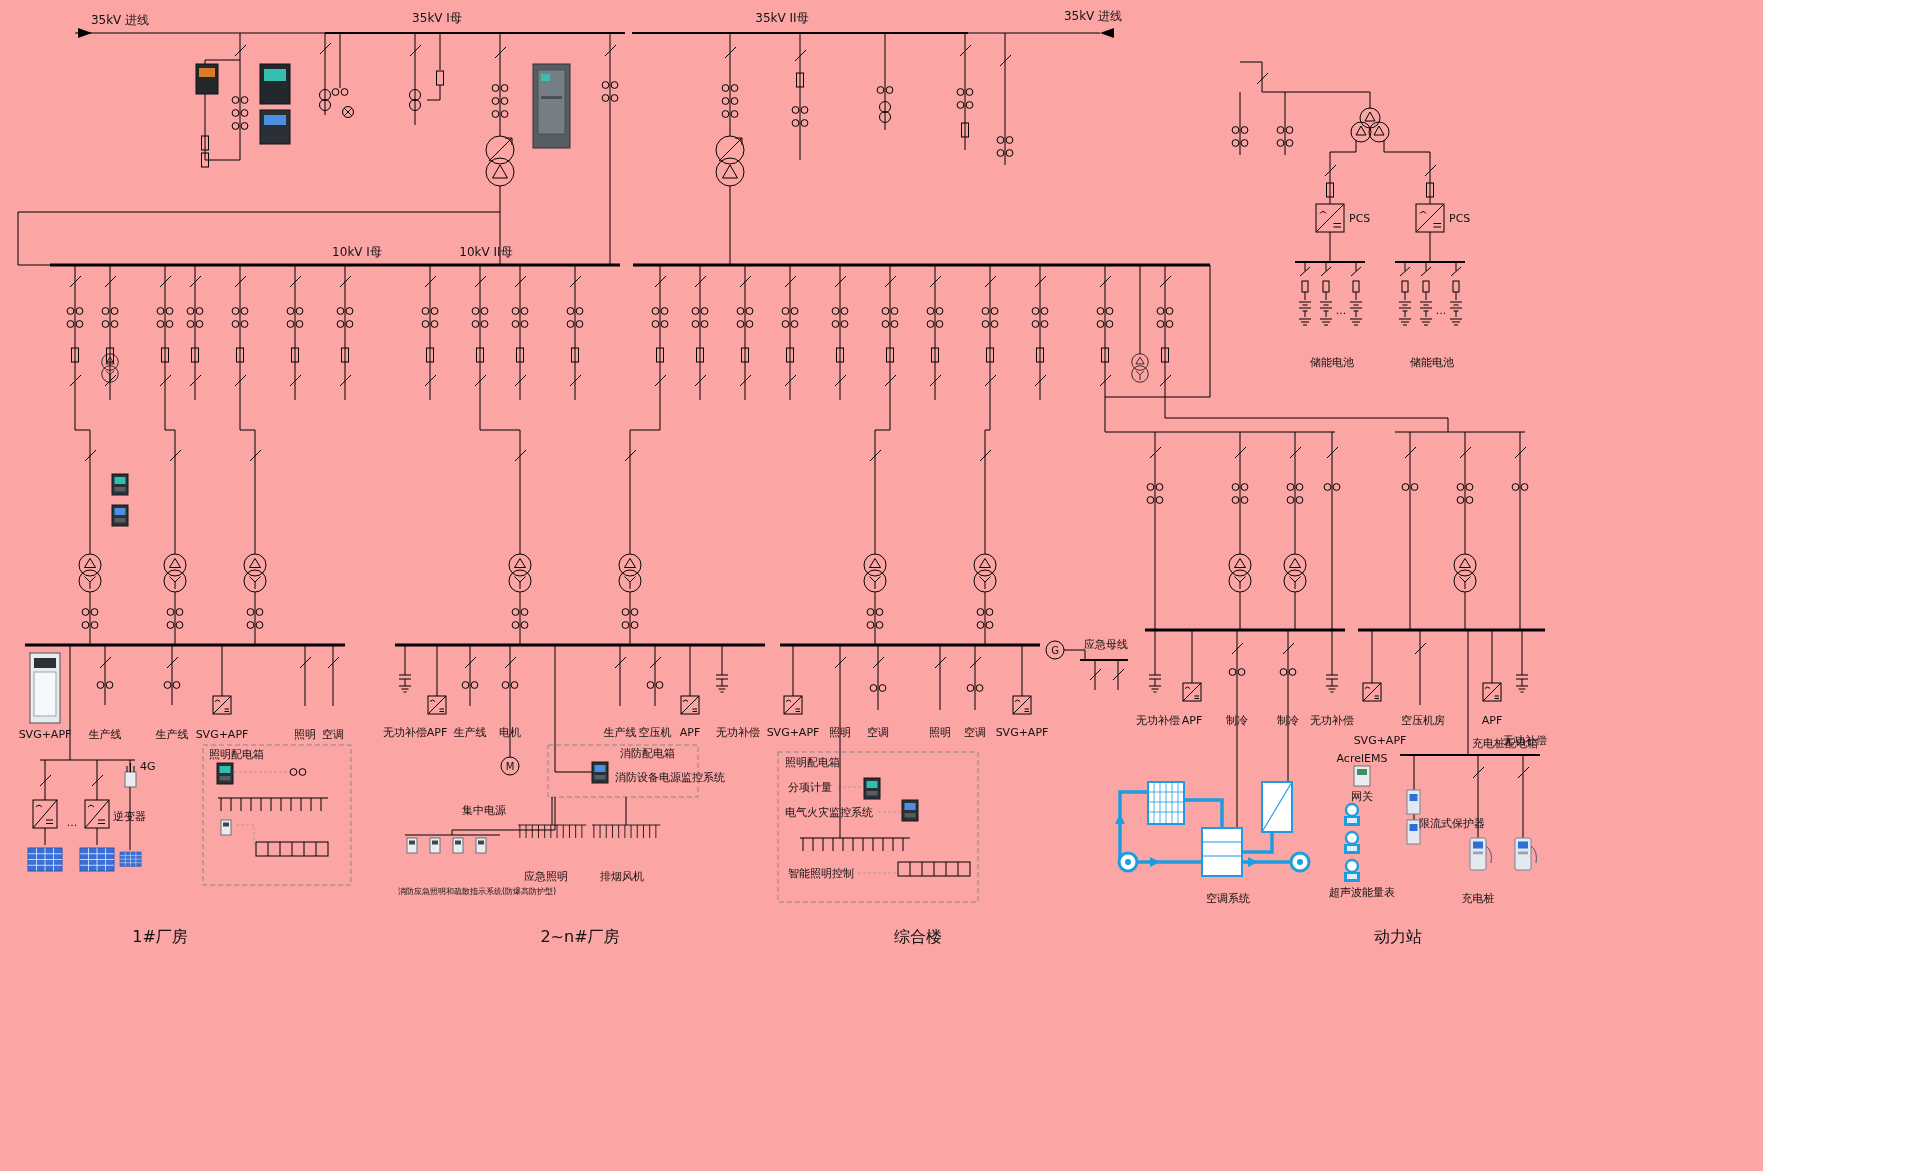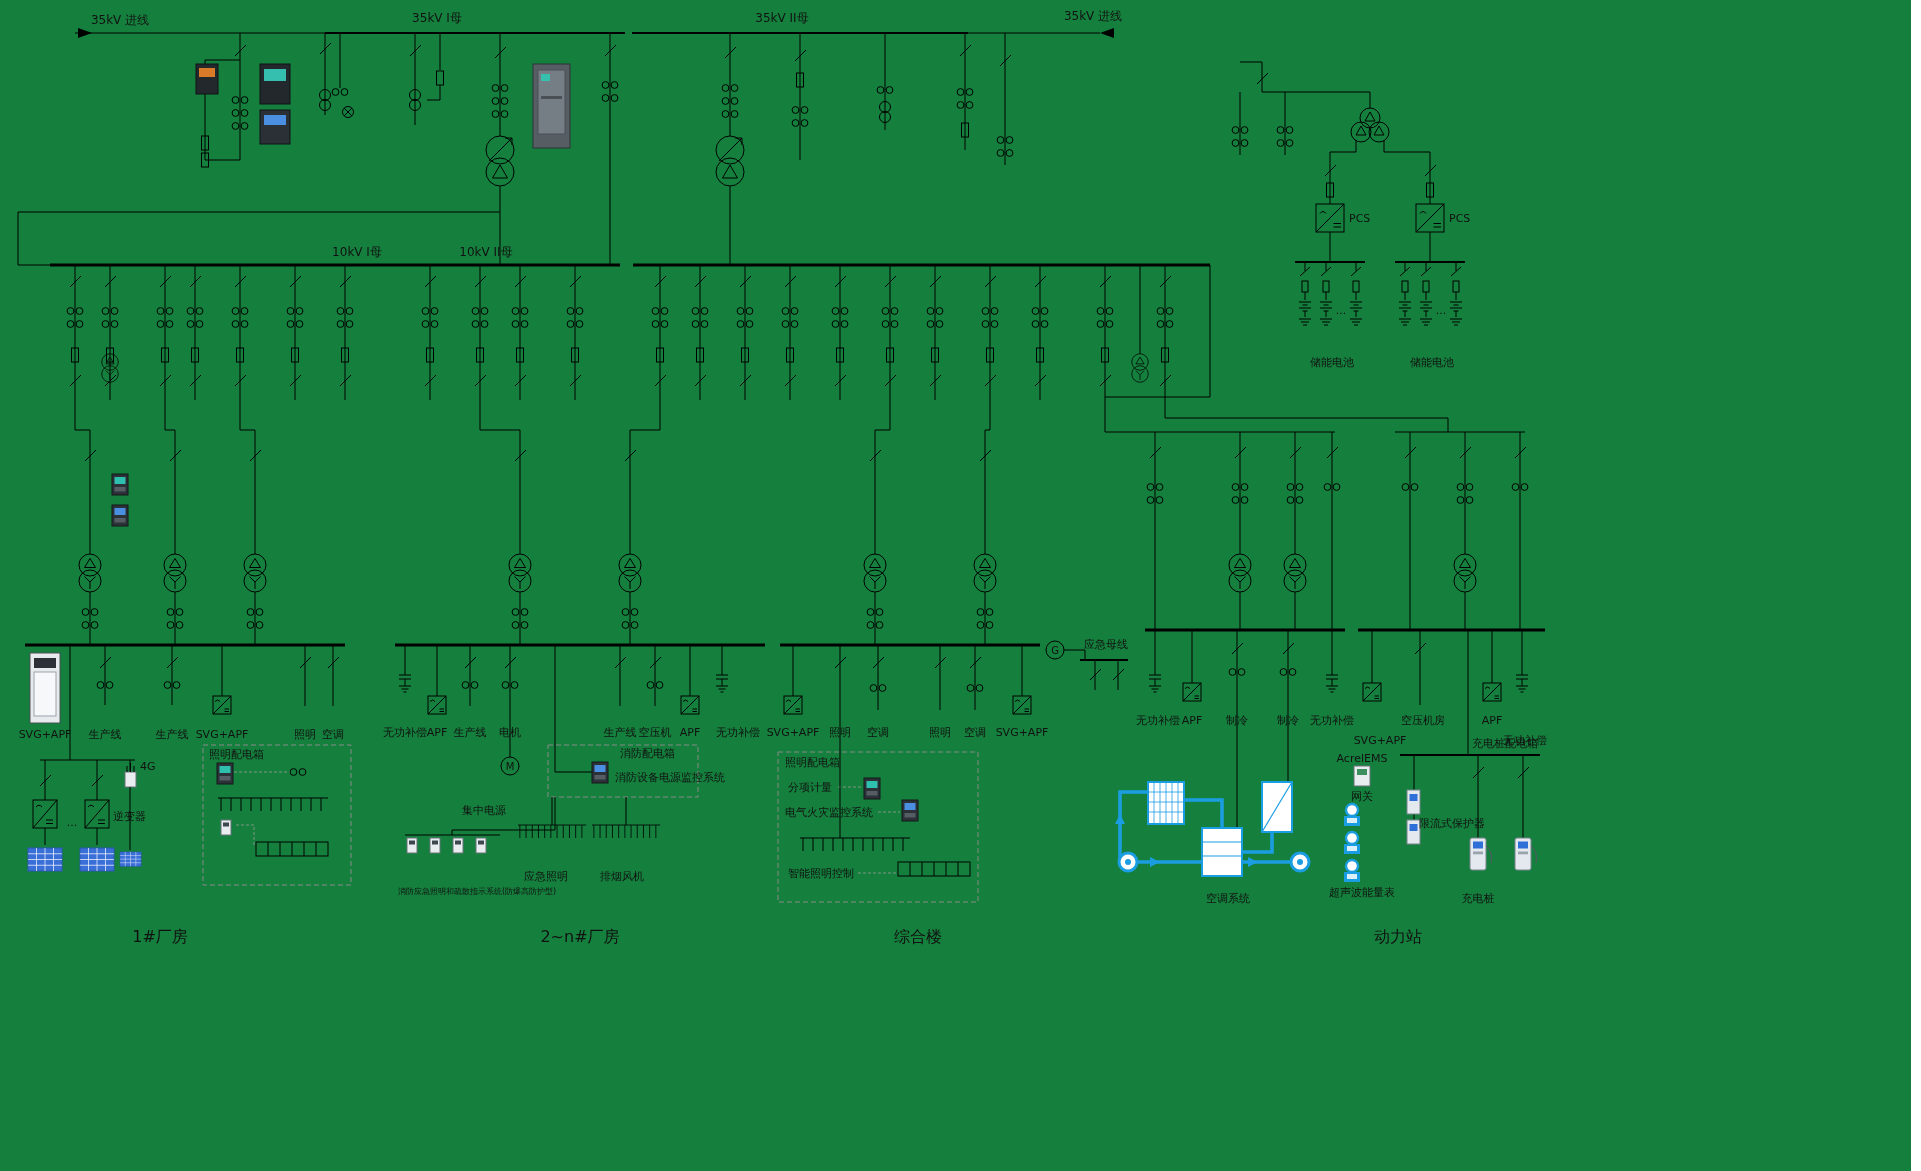--- a/index.html
+++ b/index.html
@@ -1,16 +1,16 @@
 <!DOCTYPE html>
 <html><head>
 <meta charset="utf-8">
 <style>
   html,body{margin:0;padding:0;background:#fff}
-  .stage{position:relative;width:1911px;height:1171px;background:#15803d;overflow:hidden;
+  .stage{position:relative;width:1763px;height:1171px;background:#fca5a5;overflow:hidden;
          font-family:"DejaVu Sans","Liberation Sans",sans-serif}
   svg{display:block}
   svg text{fill:#111;font-size:11px;font-family:"DejaVu Sans","Liberation Sans",sans-serif}
   .tm{text-anchor:middle}
   .bustxt{font-size:12px}
   .sec{font-size:16px}
   .small{font-size:8px}
   .w{stroke:#000;stroke-width:1;fill:none}
   .w2{stroke:#000;stroke-width:2.2;fill:none}
   .bus{stroke:#000;stroke-width:3;fill:none}

